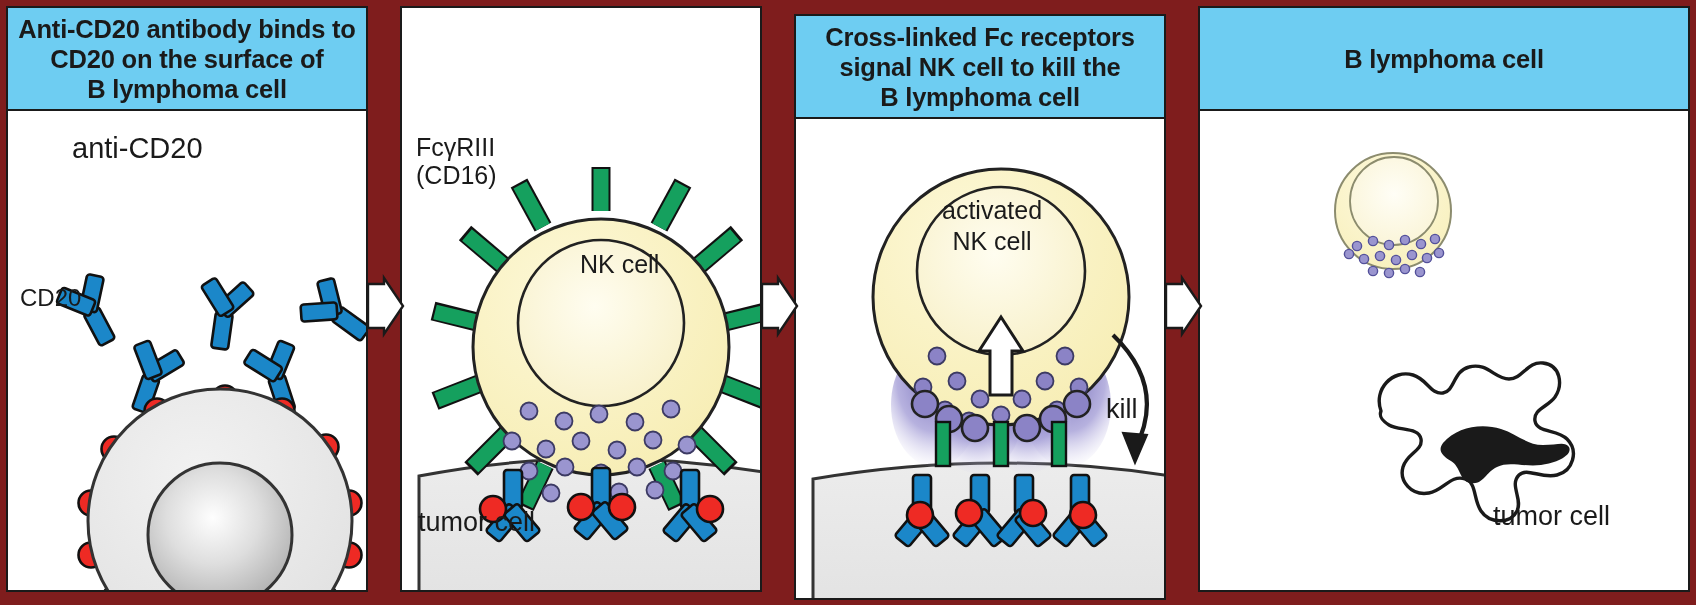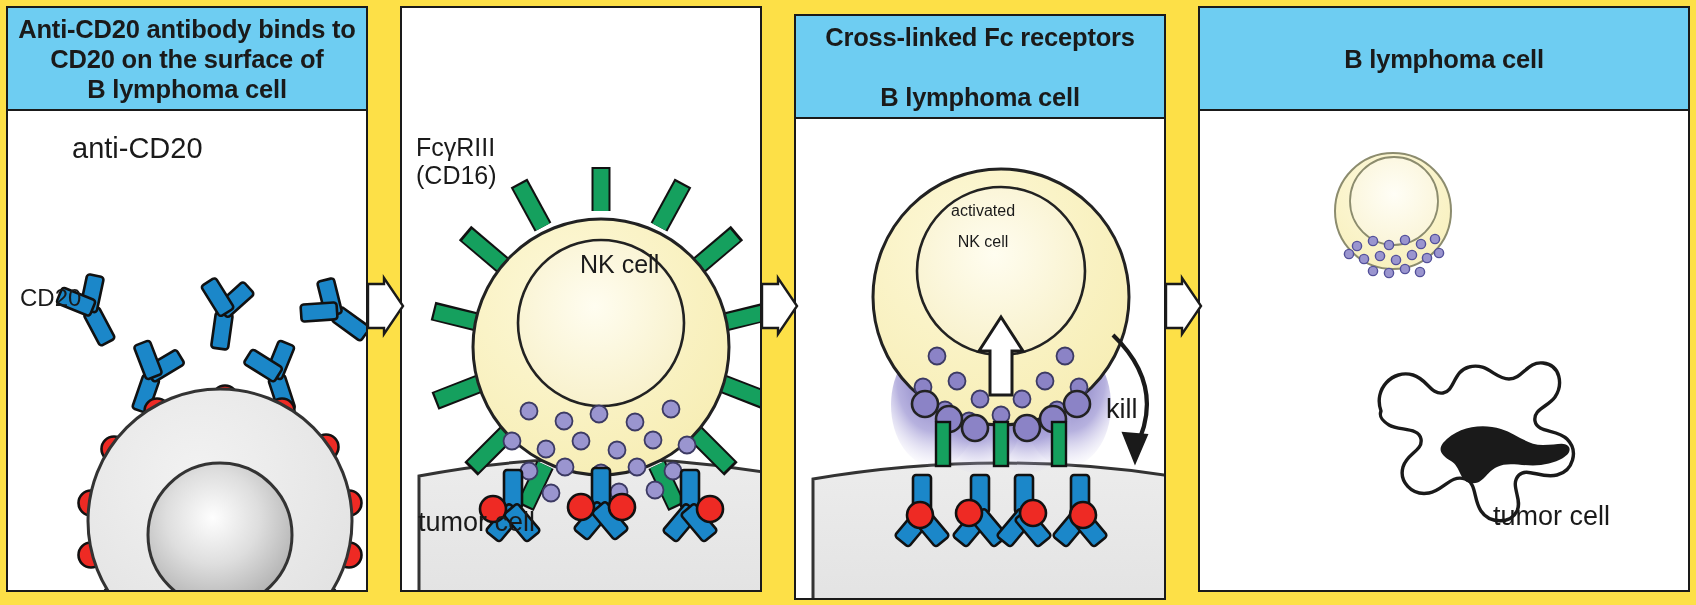--- a/index.html
+++ b/index.html
@@ -4,21 +4,21 @@
 <style>
   html,body{margin:0;padding:0;background:#ffffff;}
   body{
     width:1696px;height:605px;
     font-family:"Liberation Sans","DejaVu Sans",sans-serif;
     overflow:hidden;
   }
   #figure{
     position:relative;
     width:1696px;height:605px;
-    background:#fde047;
+    background:#7f1d1d;
   }
   .panel{
     position:absolute;
     top:6px;
     height:586px;
     border:2px solid #1a1a1a;
     background:#ffffff;
     box-sizing:border-box;
     overflow:hidden;
   }
@@ -260,21 +260,21 @@
   </div>
 
   <svg class="arrow-connector" style="left:762px;" viewBox="0 0 36 56">
     <path d="M0 6 L16 6 L16 0 L35 28 L16 56 L16 50 L0 50 Z" fill="#ffffff" stroke="#1a1a1a" stroke-width="2.4" stroke-linejoin="miter"></path>
   </svg>
 
   <div class="panel" style="left:794px;width:372px;margin-top:8px;">
     <div class="panel-header">
       <div class="panel-header-text">
         <span>Cross-linked Fc receptors</span><br>
-        <br>
+        <span>signal NK cell to kill the</span><br>
         <span>B lymphoma cell</span>
       </div>
     </div>
     <div class="panel-body">
       <svg width="368" height="481" viewBox="0 0 368 481">
         <defs>
           <radialGradient id="p3body" cx="38%" cy="28%" r="74%">
             <stop offset="0%" stop-color="#fdf8d8"></stop>
             <stop offset="100%" stop-color="#f7eeb6"></stop>
           </radialGradient>
@@ -369,21 +369,21 @@
           <circle cx="216" cy="394" r="13"></circle>
           <circle cx="266" cy="396" r="13"></circle>
         </g>
 
         <g>
           <path d="M296 216 Q350 268 318 330" fill="none" stroke="#1a1a1a" stroke-width="4.2"></path>
           <path d="M318 344 L306 314 L330 316 Z" fill="#1a1a1a" stroke="#1a1a1a" stroke-width="2"></path>
         </g>
       </svg>
 
-      <div class="lbl" style="left:155px;top:76px;font-size:16px;line-height:31px;text-align:center;">
+      <div class="lbl" style="left:146px;top:76px;font-size:25px;line-height:31px;text-align:center;">
         <span>activated</span><br>
         <span>NK cell</span>
       </div>
       <div class="lbl" style="left:310px;top:275px;font-size:27px;">kill</div>
     </div>
   </div>
 
   <svg class="arrow-connector" style="left:1166px;" viewBox="0 0 36 56">
     <path d="M0 6 L16 6 L16 0 L35 28 L16 56 L16 50 L0 50 Z" fill="#ffffff" stroke="#1a1a1a" stroke-width="2.4" stroke-linejoin="miter"></path>
   </svg>

